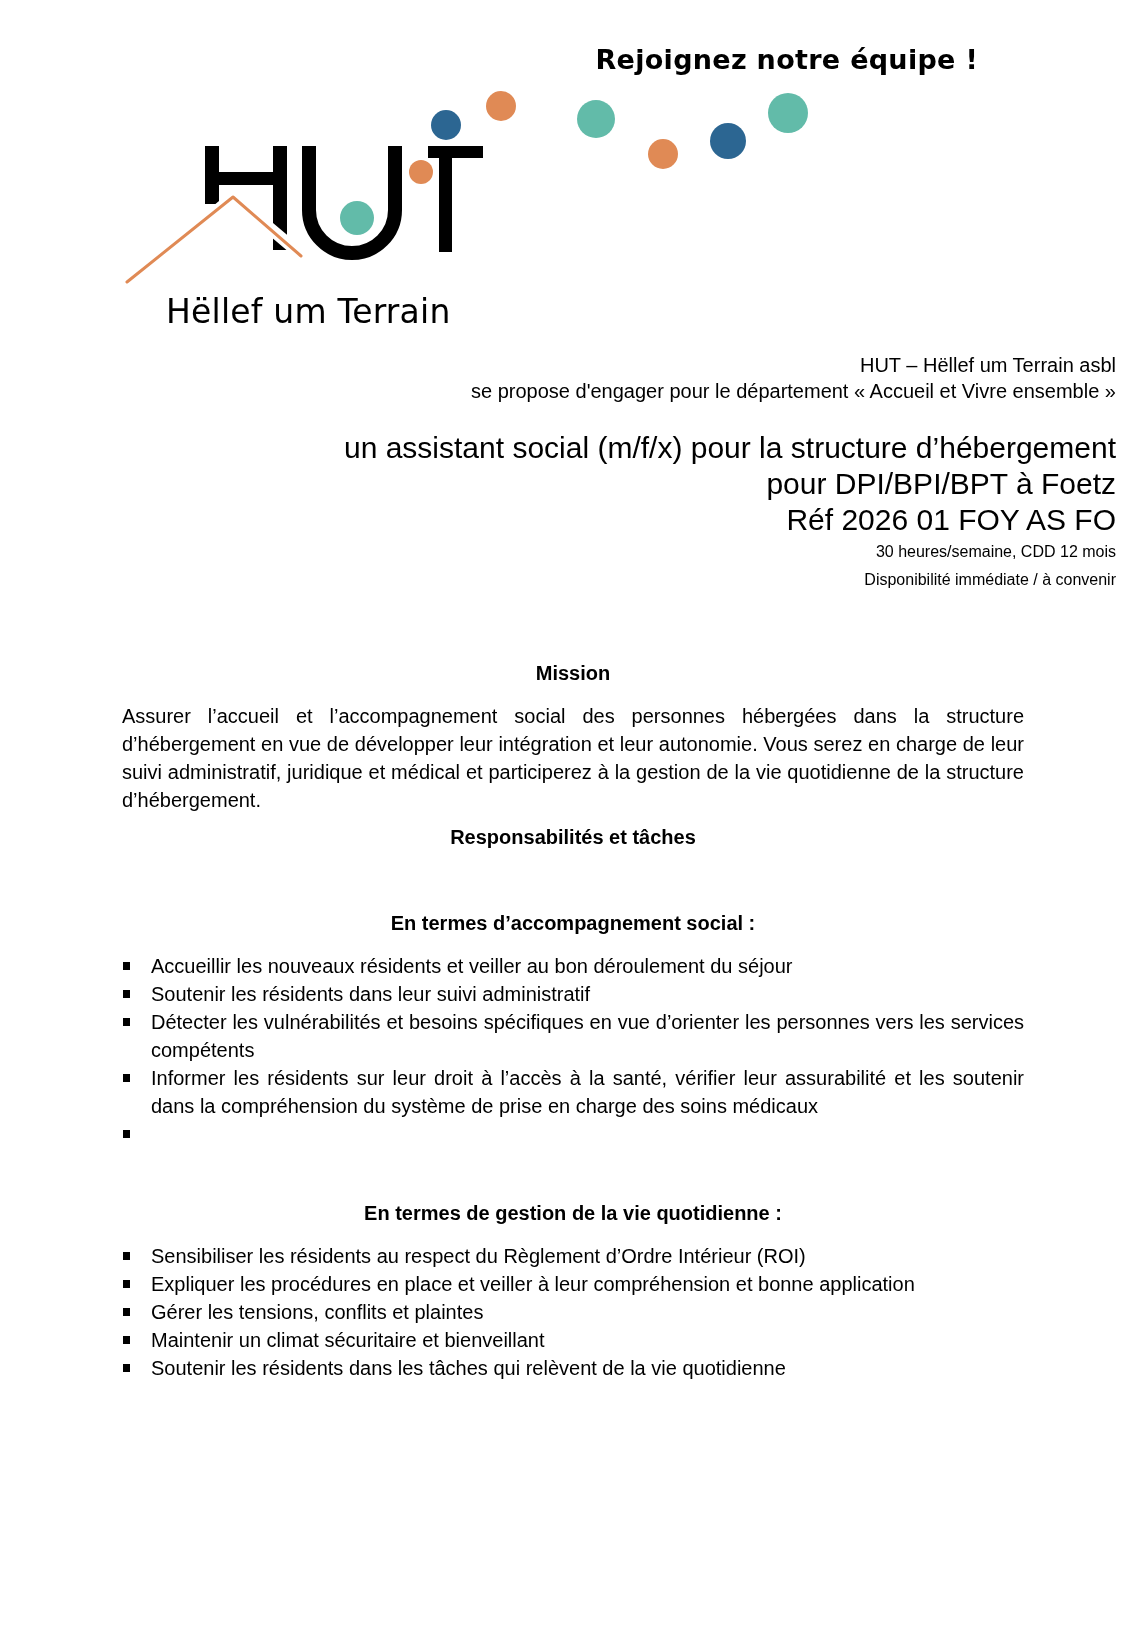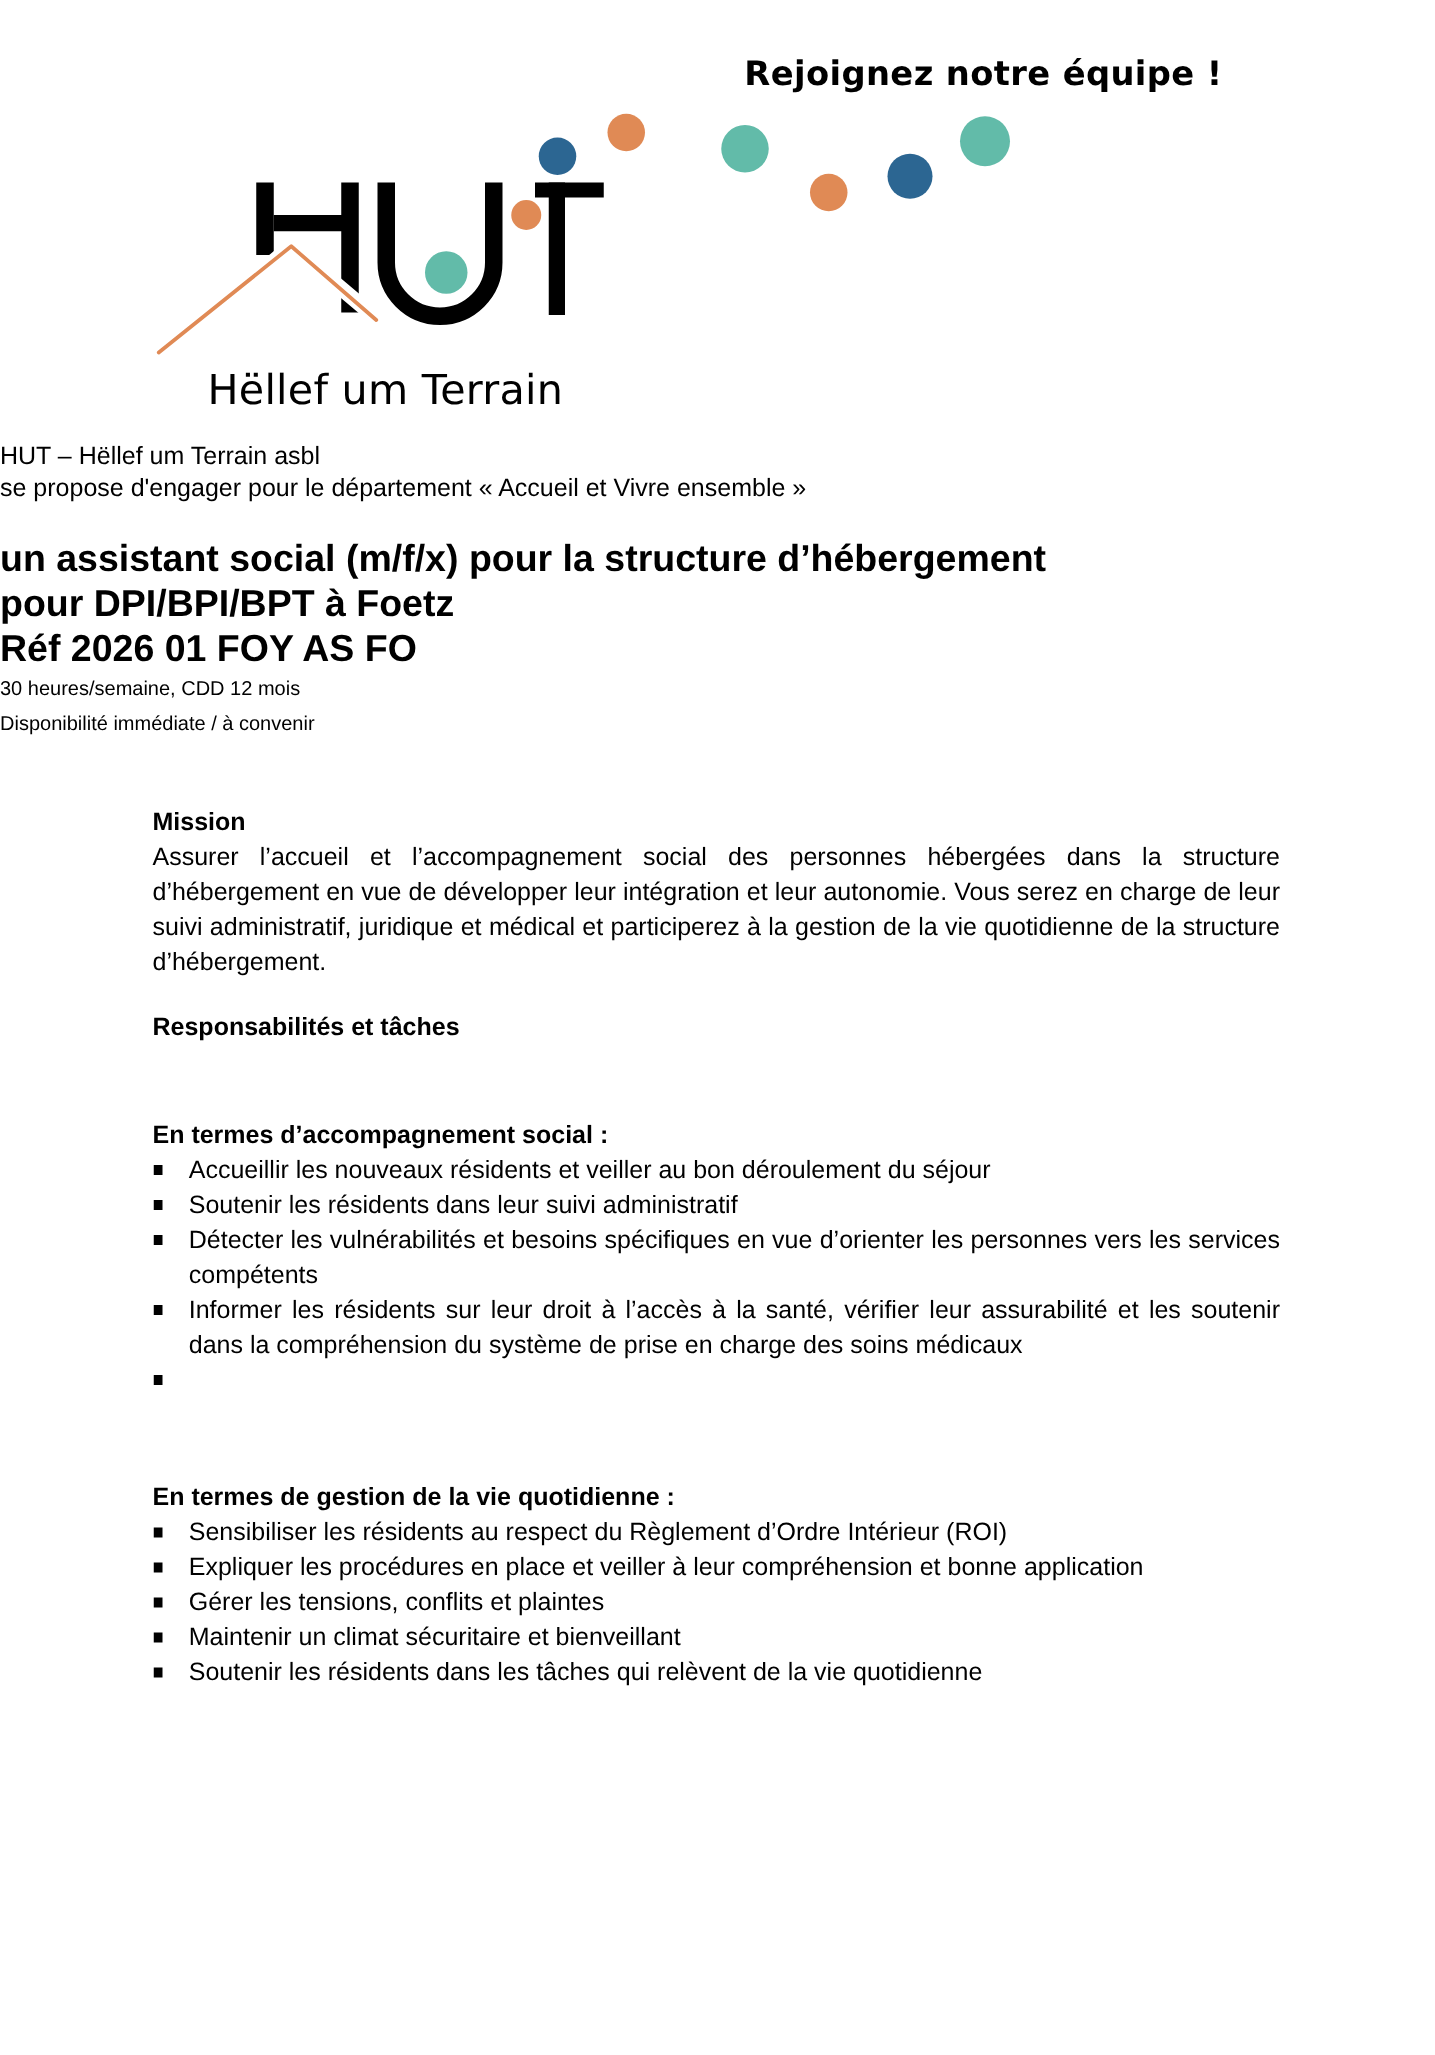--- a/index.html
+++ b/index.html
@@ -3,26 +3,26 @@
 <meta charset="utf-8">
 <style>
   html, body { margin: 0; padding: 0; background: #ffffff; }
   body { width: 1148px; height: 1644px; position: relative; overflow: hidden;
          font-family: "Liberation Sans", sans-serif; color: #000; }
   .tagline { position: absolute; top: 44px; right: 170px; font-family: "DejaVu Sans", sans-serif;
              font-weight: bold; font-size: 27px; letter-spacing: 0.3px; white-space: nowrap; }
   .logo { position: absolute; left: 0; top: 0; }
   .logo-sub { position: absolute; left: 166px; top: 264px; font-family: "DejaVu Sans", sans-serif;
               font-size: 33px; font-weight: normal; white-space: nowrap; letter-spacing: 0.2px; margin-top: 28px; }
-  .center { position: absolute; left: 0; width: 1116px; text-align: left; white-space: nowrap; }
+  .center { position: absolute; left: 0; width: 1116px; text-align: right; white-space: nowrap; }
   .org { top: 352px; font-size: 20px; line-height: 26px; }
-  .title { top: 430px; font-size: 30px; font-weight: bold; line-height: 36px; }
+  .title { top: 430px; font-size: 30px; font-weight: normal; line-height: 36px; }
   .meta { top: 538px; font-size: 16px; line-height: 28px; }
   .content { position: absolute; left: 122px; width: 902px; font-size: 20px; line-height: 28px; }
-  .h { font-weight: bold; margin: 0; }
+  .h { font-weight: bold; margin: 15px; text-align: center; }
   .para { margin: 0; text-align: justify; text-align-last: left; }
   ul { list-style: none; margin: 0; padding: 0; }
   li { position: relative; padding-left: 29px; text-align: justify; text-align-last: left; }
   li .bullet { position: absolute; left: 1px; top: 10px; width: 7px; height: 8px; background: #000; }
 </style>
 </head>
 <body>
 
 <div class="tagline">Rejoignez notre équipe !</div>
 

